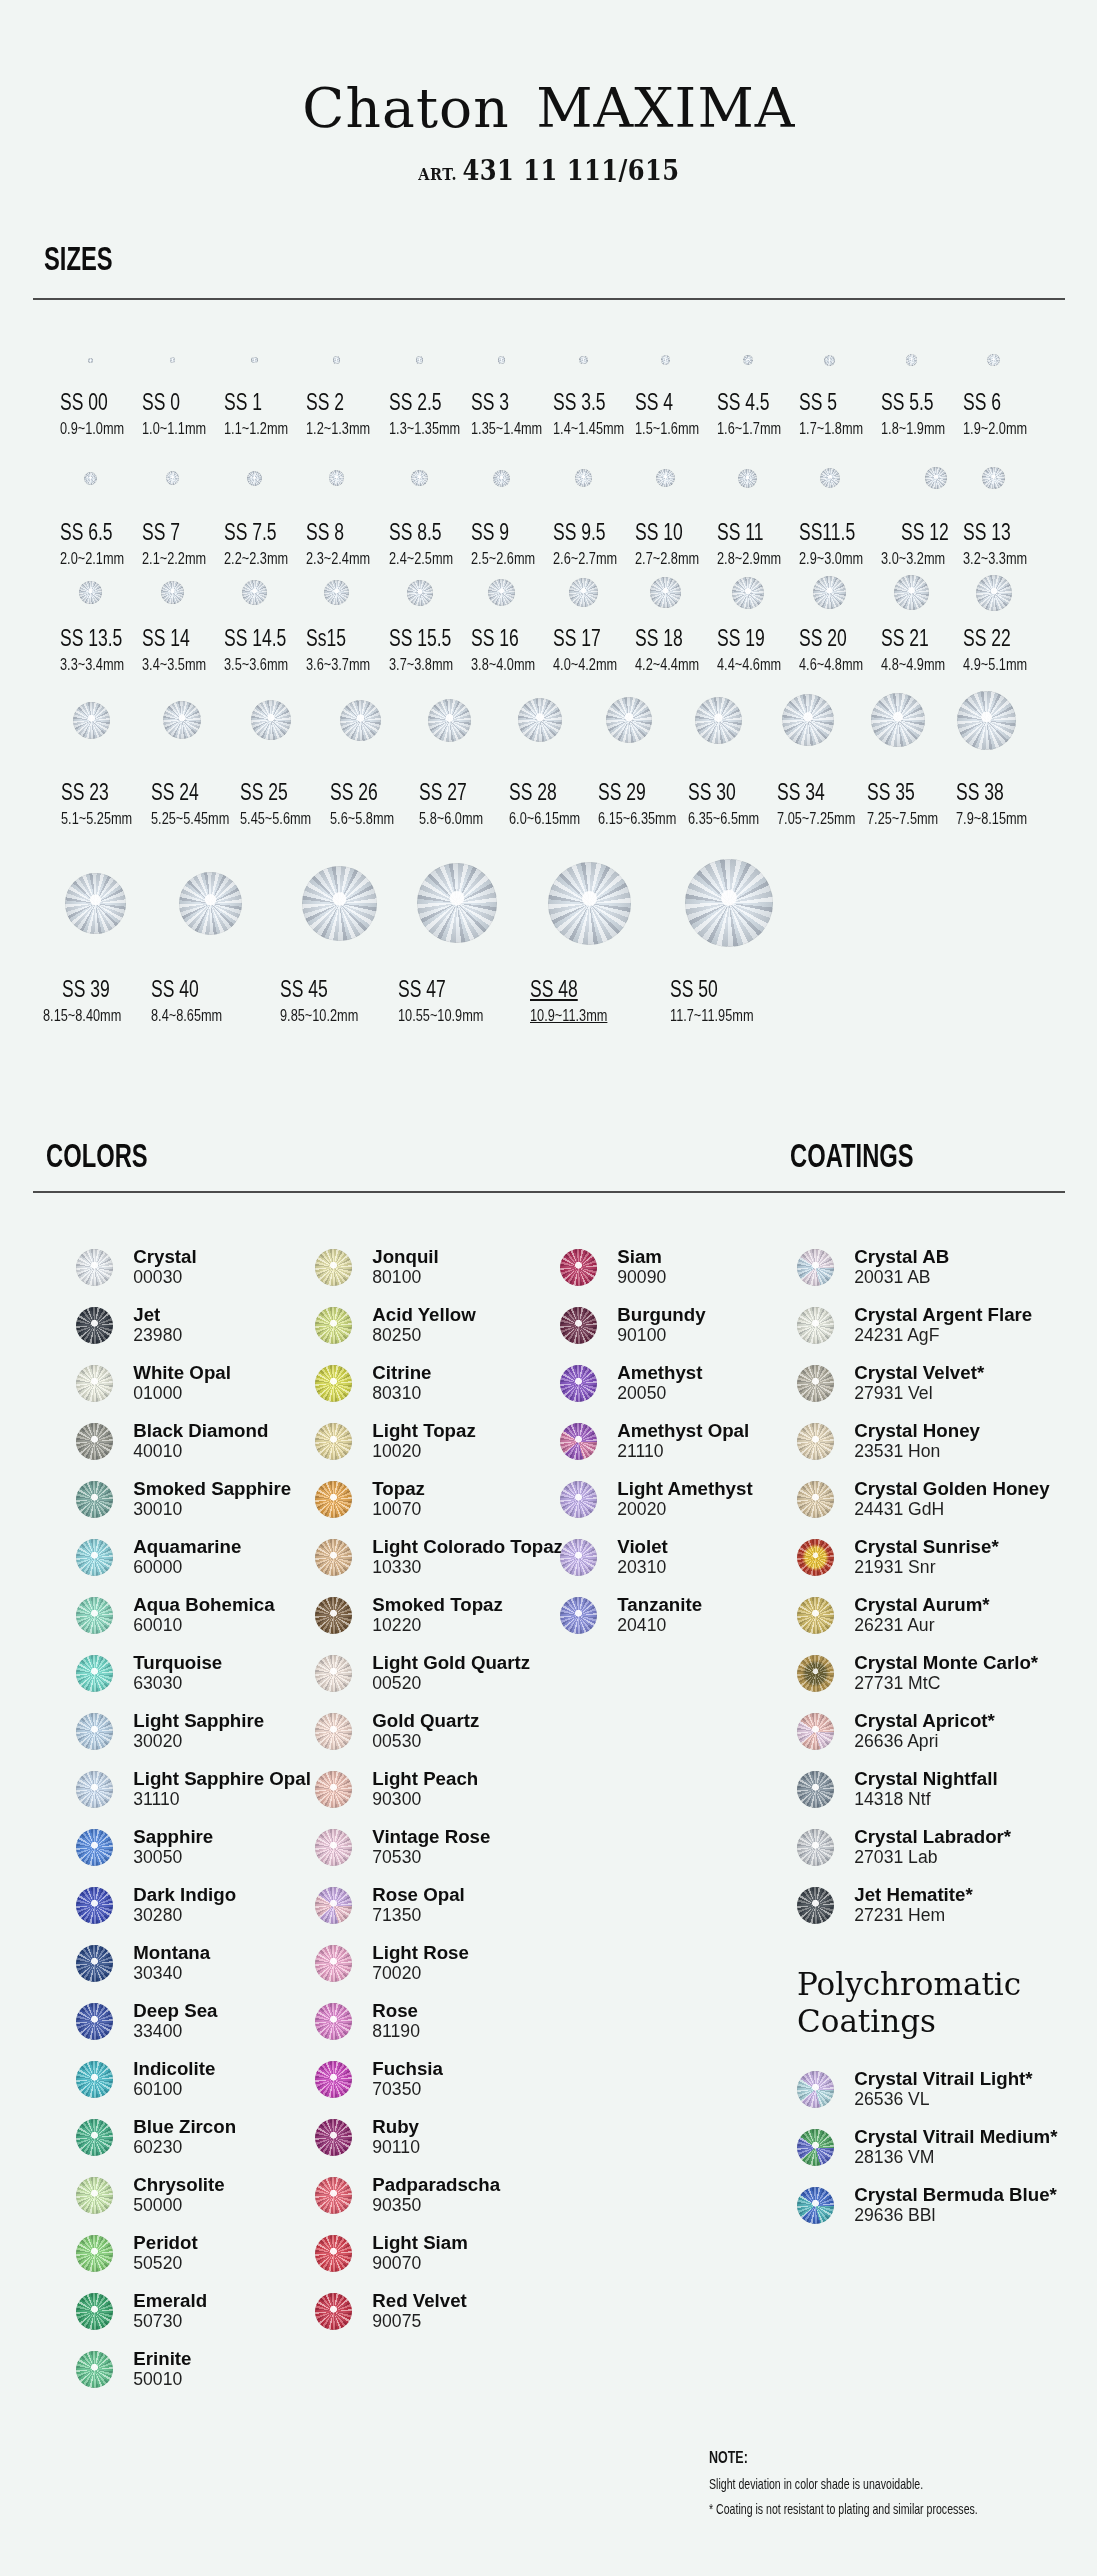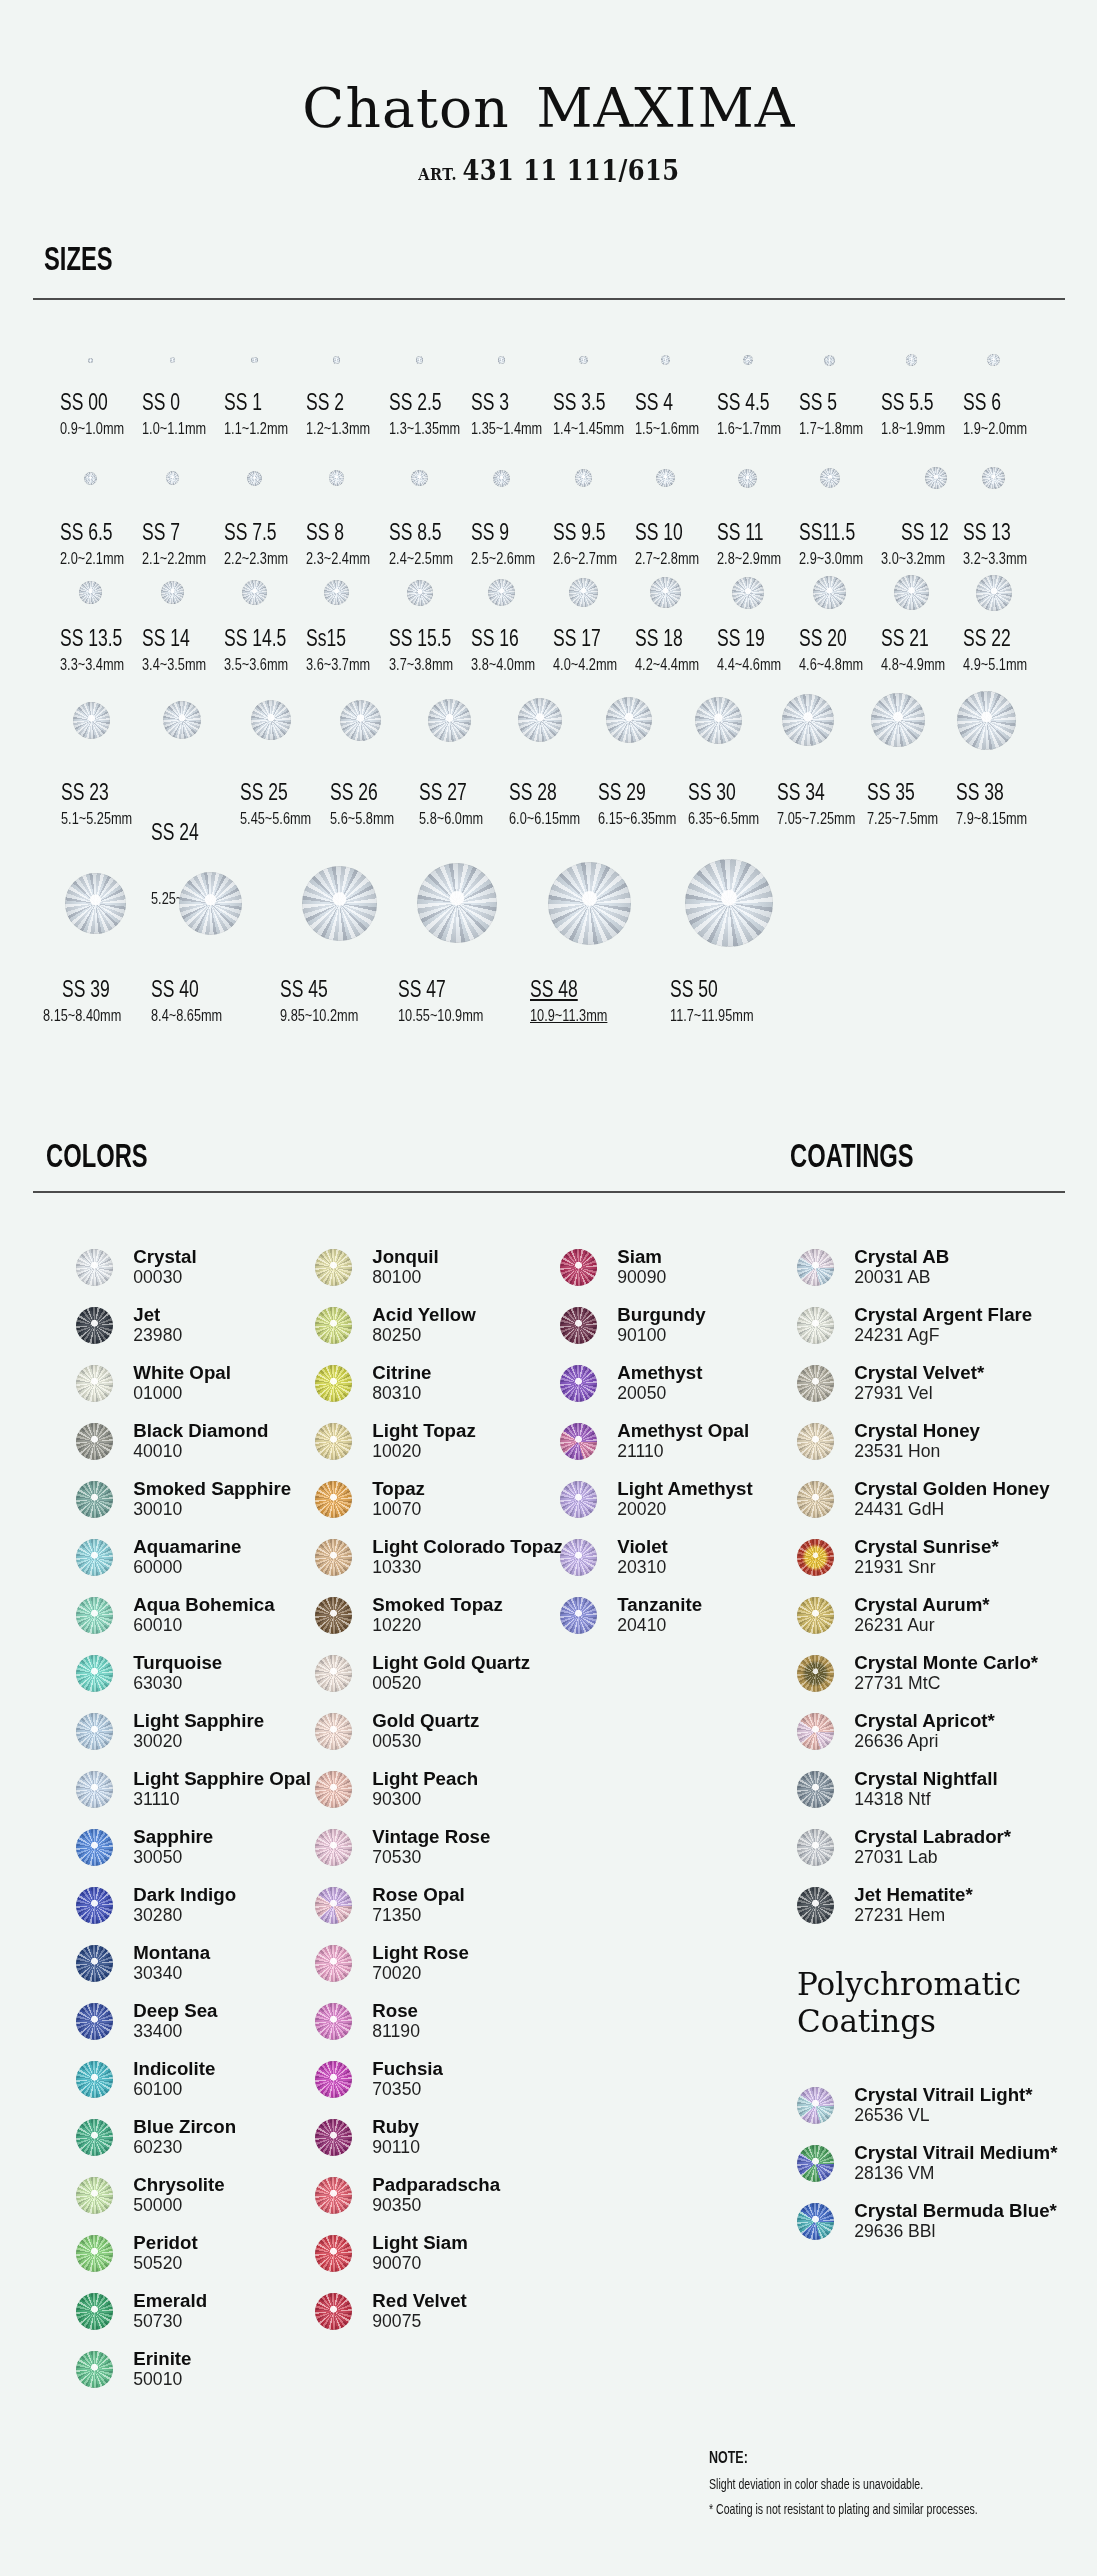--- a/index.html
+++ b/index.html
@@ -68,21 +68,21 @@
   }
   
   .color-col{ position:absolute; top:1238px; }
   .color-item{ display:flex; align-items:center; height:58px; }
   .color-item .gem{ flex:0 0 auto; width:37px; height:37px; }
   .color-txt{ margin-left:20.3px; }
   .color-name{ font-size:18.7px; font-weight:700; line-height:20.3px; color:#0e0e0e; white-space:nowrap; }
   .color-code{ font-size:17.6px; font-weight:400; line-height:20px; color:#1f1f1f; white-space:nowrap; }
   .poly-head{
     font-family:"DejaVu Serif", serif; font-size:31px; font-weight:400; line-height:37px;
-    color:#0f0f0f; margin:32px 0 36px 0; max-width:236px;
+    color:#0f0f0f; margin:32px 0 20px 0; max-width:236px;
   }
   
   .note{ position:absolute; left:709px; top:2449px; width:373px; }
   .note-label{
     font-size:16px; font-weight:700; transform:scaleX(.78); transform-origin:0 50%; white-space:nowrap;
   }
   .note-line{
     font-size:14.3px; font-weight:400; color:#161616; margin-top:8.8px;
     transform:scaleX(.74); transform-origin:0 50%; white-space:nowrap;
   }
@@ -362,21 +362,21 @@
         </div>
       </div>
       <div class="size-row" style="top: 687px;">
         <div class="size-cell" style="left: 61px;">
           <div class="gem-wrap" style="width: 61px; height: 66px;">
             <span class="gem" style="width: 37px; height: 37px; --c: #dfe9f1;"></span>
           </div>
           <div class="size-label" style="margin-top: 25px;">SS 23</div>
           <div class="size-range">5.1~5.25mm</div>
         </div>
-        <div class="size-cell" style="left: 151px; gap: 40px;">
+        <div class="size-cell" style="left: 151px;">
           <div class="gem-wrap" style="width: 61px; height: 66px;">
             <span class="gem" style="width: 38px; height: 38px; --c: #dfe9f1;"></span>
           </div>
           <div class="size-label" style="margin-top: 25px;">SS 24</div>
           <div class="size-range">5.25~5.45mm</div>
         </div>
         <div class="size-cell" style="left: 240px;">
           <div class="gem-wrap" style="width: 61px; height: 66px;">
             <span class="gem" style="width: 40px; height: 40px; --c: #dfe9f1;"></span>
           </div>

